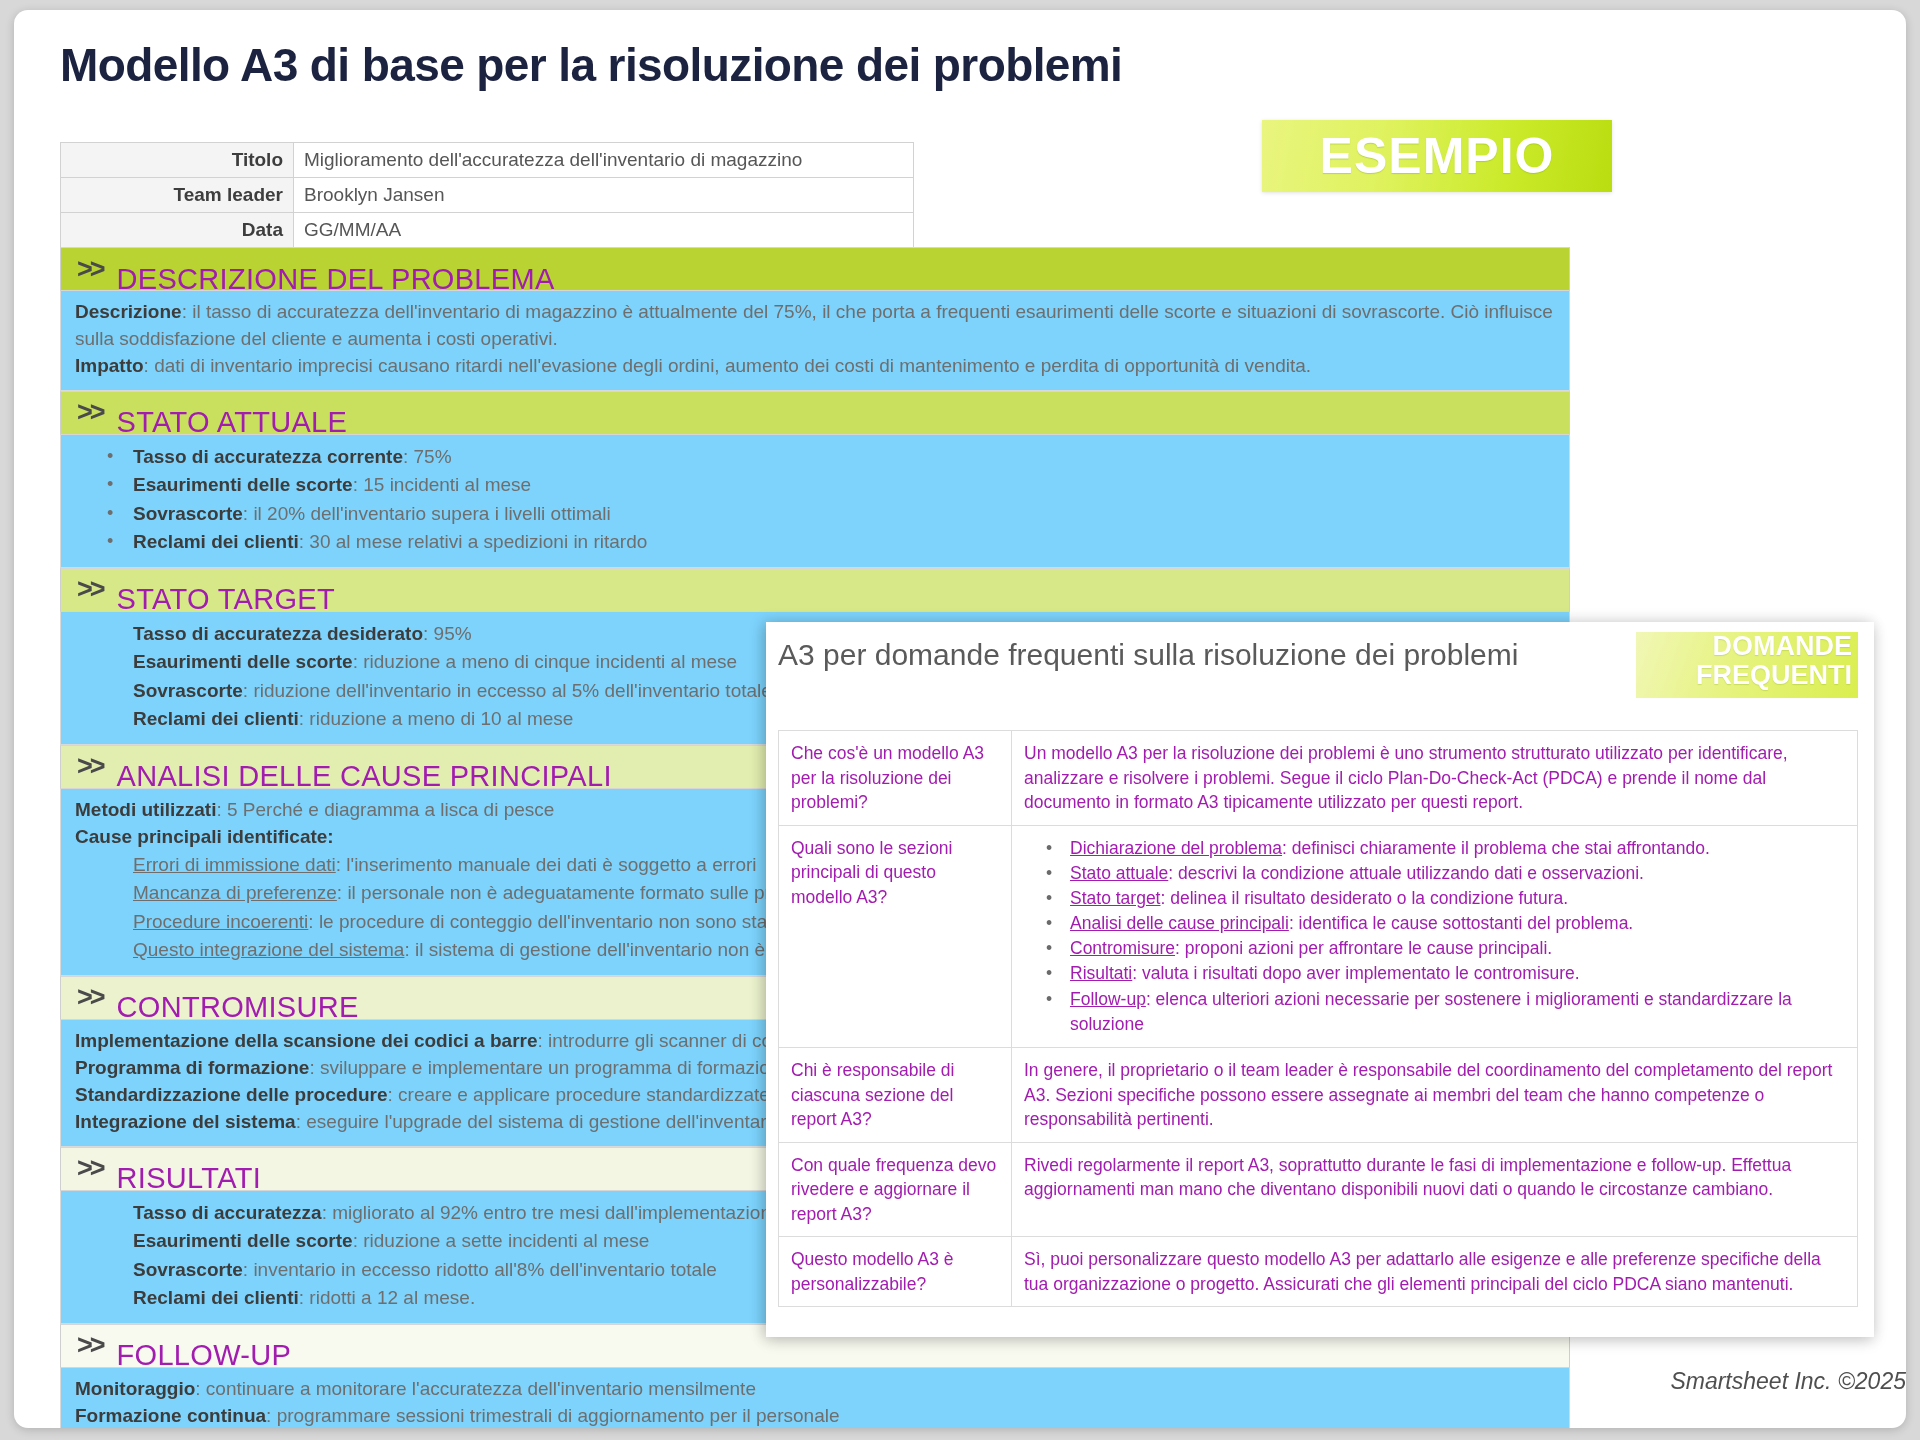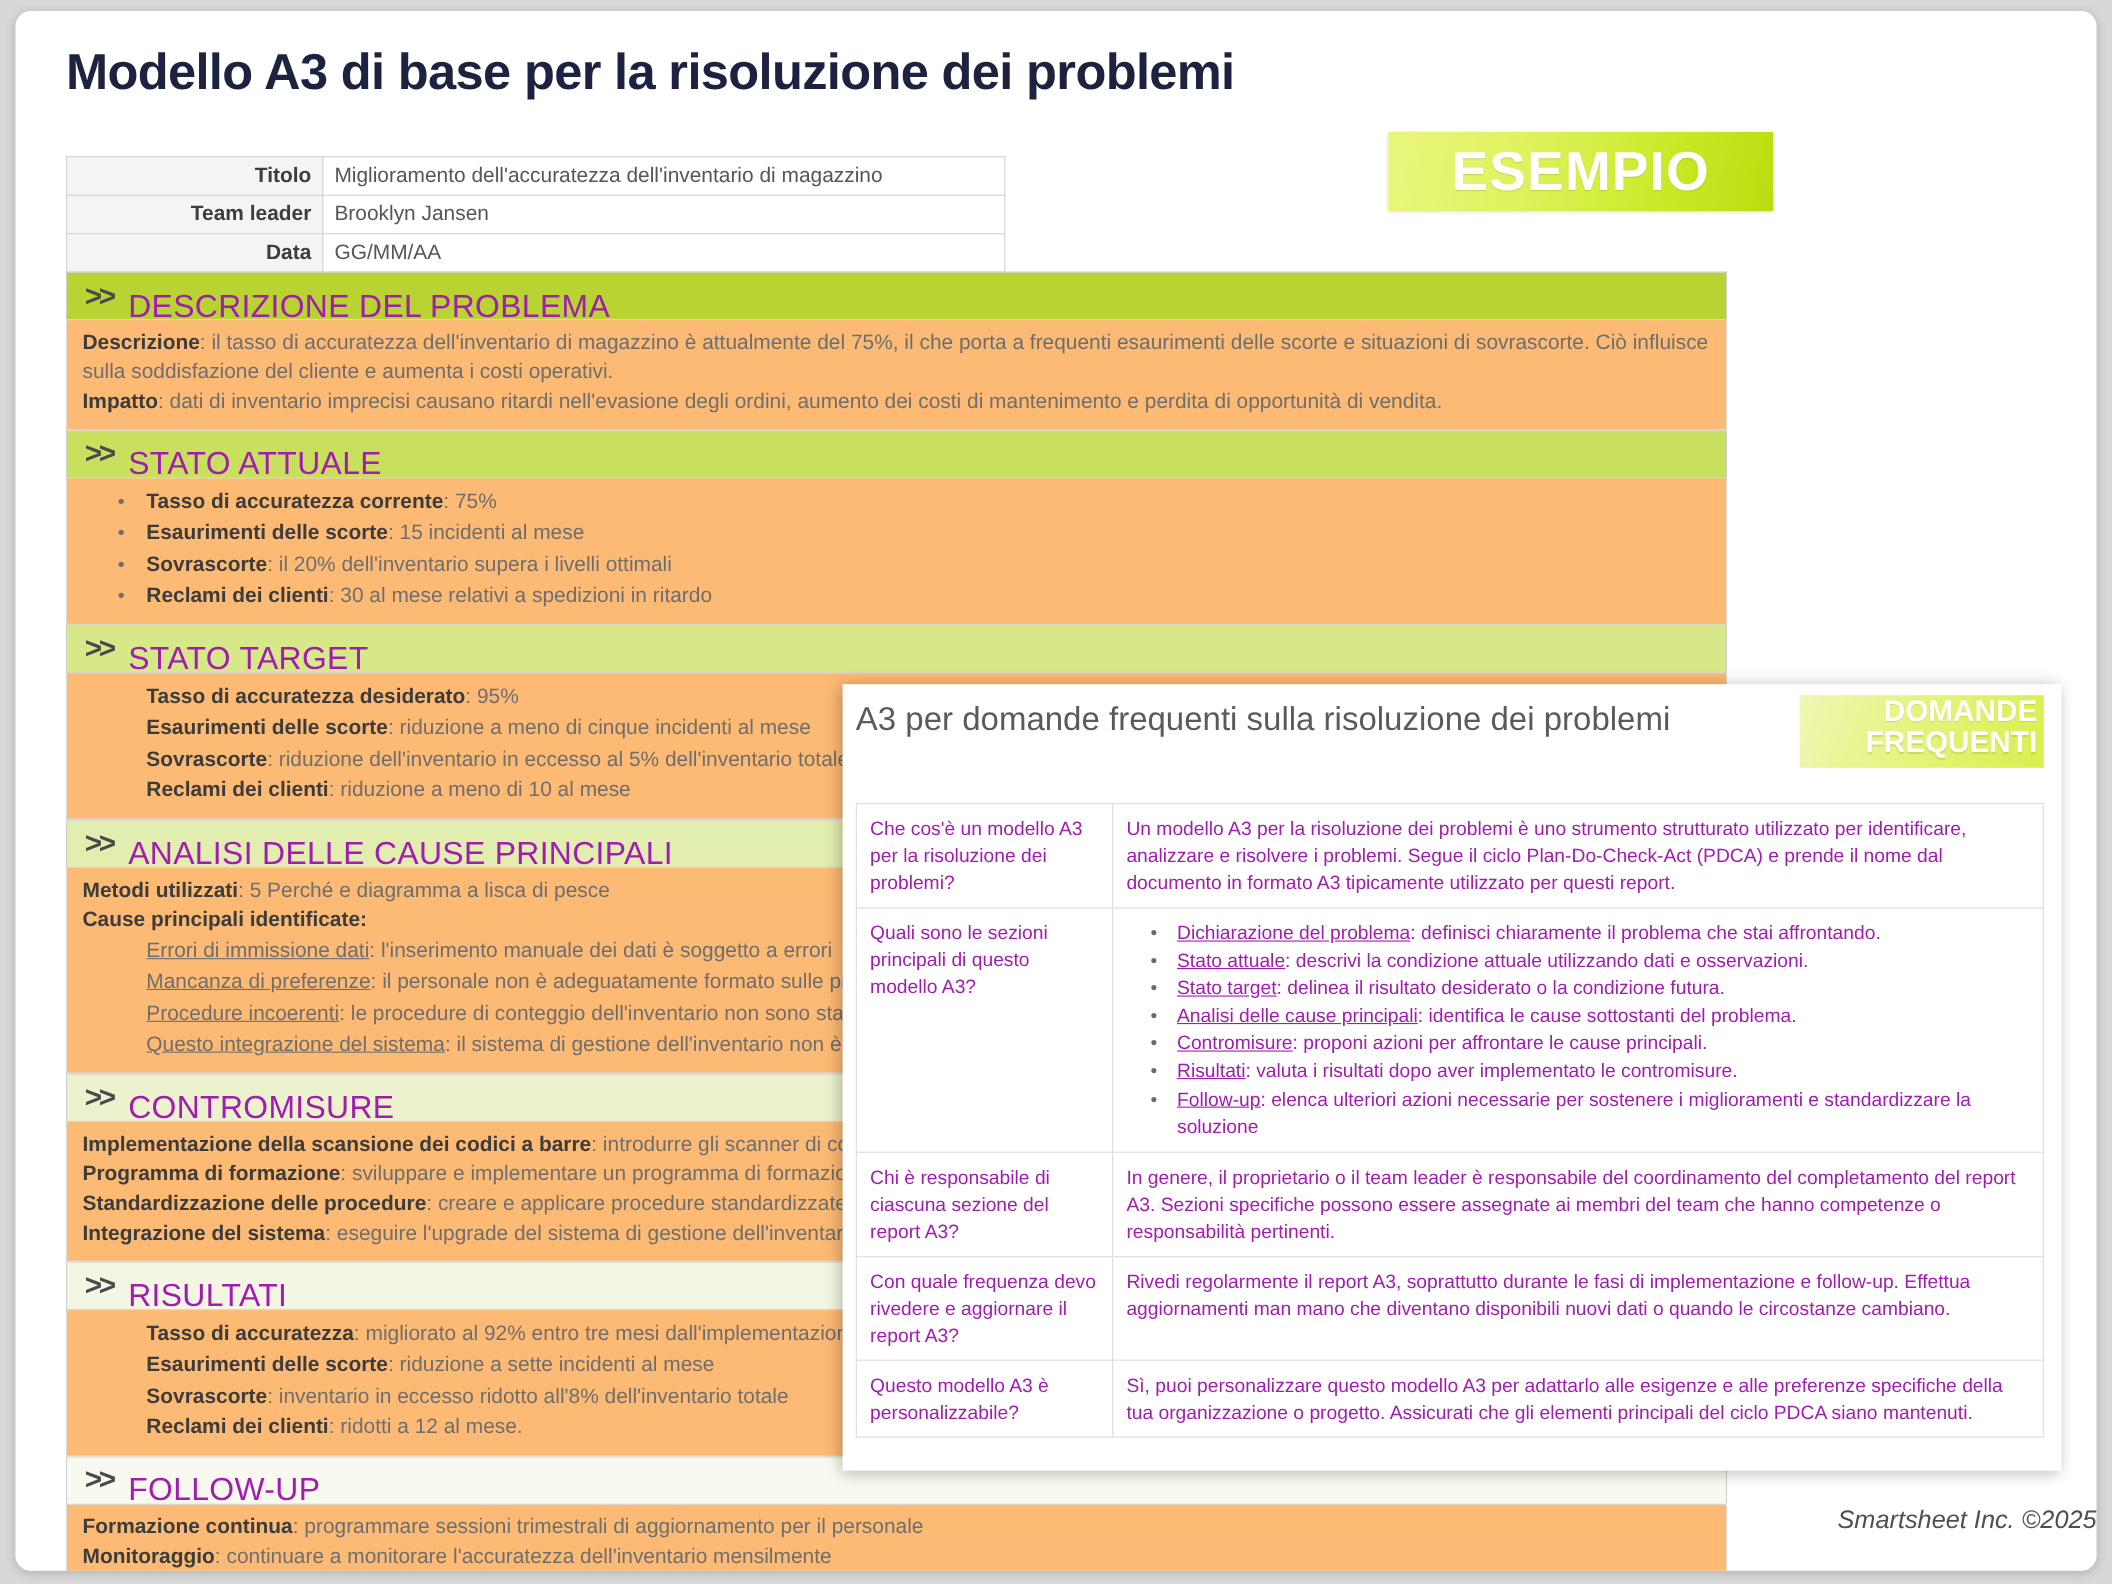--- a/index.html
+++ b/index.html
@@ -78,21 +78,21 @@
   .g1{background:#b9d432;}
   .g2{background:#c9e05e;}
   .g3{background:#d7e889;}
   .g4{background:#e2eeb0;}
   .g5{background:#ebf2cd;}
   .g6{background:#f3f6e3;}
   .g7{background:#f8f9ef;}
 
   .blk{
     border:1px solid #d9d9d9;border-top:none;
-    background:#fdba74;box-sizing:border-box;
+    background:#7dd3fc;box-sizing:border-box;
     padding:8px 14px 10px 14px;
   }
   .blk p{margin:0;font-size:19px;color:#6e6e6e;line-height:1.42;}
   .blk p b{color:#3c3c3c;}
   .blk ul{margin:0;padding:0 0 0 58px;list-style:none;}
   .blk li{
     font-size:19px;color:#6e6e6e;line-height:1.5;position:relative;
   }
   .blk li:before{
     content:"•";position:absolute;left:-26px;color:#6e6e6e;font-size:18px;
@@ -249,22 +249,22 @@
         <li class="nowrapline"><b>Sovrascorte</b><span>: inventario in eccesso ridotto all'8% dell'inventario totale</span></li>
         <li class="nowrapline"><b>Reclami dei clienti</b><span>: ridotti a 12 al mese.</span></li>
       </ul>
     </div>
 
     <div class="band g7">
       <span class="chev">&gt;&gt;</span>
       <span class="btxt">FOLLOW-UP</span>
     </div>
     <div class="blk">
+      <p class="nowrapline"><b>Monitoraggio</b><span>: continuare a monitorare l'accuratezza dell'inventario mensilmente</span></p>
       <p class="nowrapline"><b>Formazione continua</b><span>: programmare sessioni trimestrali di aggiornamento per il personale</span></p>
-      <p class="nowrapline"><b>Monitoraggio</b><span>: continuare a monitorare l'accuratezza dell'inventario mensilmente</span></p>
 
     </div>
 
   </div>
 
   <div class="faq">
     <div class="faq-title">A3 per domande frequenti sulla risoluzione dei problemi</div>
 
     <div class="stamp-faq">
       <span>DOMANDE</span>

